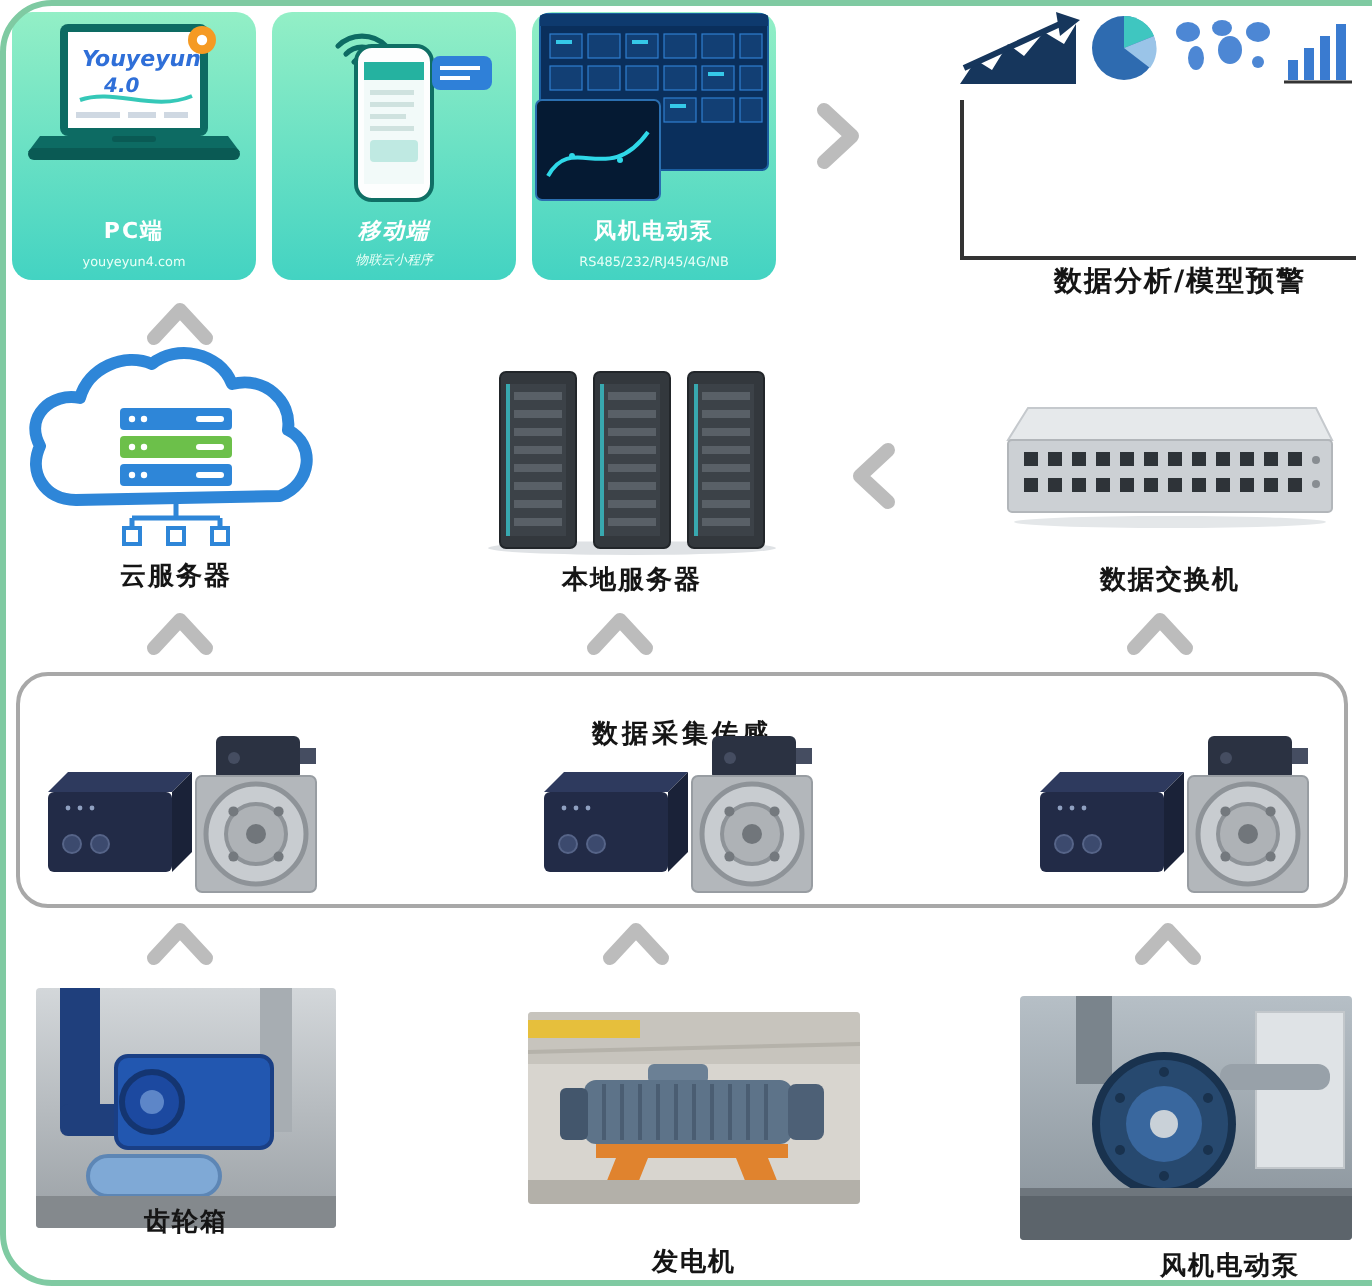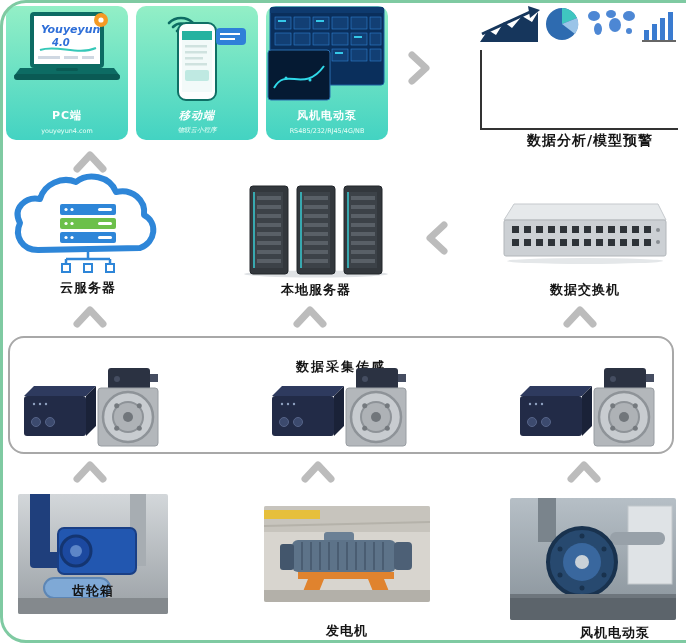--- a/index.html
+++ b/index.html
@@ -466,21 +466,21 @@
       <rect x="12" y="0" width="20" height="64" fill="#1f3f7c"></rect>
       <rect x="12" y="58" width="46" height="16" rx="4" fill="#1f3f7c"></rect>
       <rect x="112" y="0" width="16" height="72" fill="#a7adb2"></rect>
       <rect x="40" y="34" width="78" height="46" rx="6" fill="#2257b0" stroke="#1a3f85" stroke-width="2"></rect>
       <circle cx="58" cy="57" r="15" fill="#1c49a0" stroke="#143571" stroke-width="3"></circle>
       <circle cx="58" cy="57" r="6" fill="#5d86c8"></circle>
       <rect x="26" y="84" width="66" height="20" rx="10" fill="#7fa9d6" stroke="#5d86b5" stroke-width="2"></rect>
       <rect x="0" y="104" width="150" height="16" fill="#84898d"></rect>
     </svg>
   </div>
-  <div class="lbl" style="left:18px;top:582px;width:150px;">齿轮箱</div>
+  <div class="lbl" style="left:18px;top:602px;width:150px;">齿轮箱</div>
 
   <div class="photo" style="left:264px;top:506px;width:166px;height:96px;">
     <svg width="166" height="96" viewBox="0 0 166 96">
       <rect width="166" height="96" fill="#d8d5cf"></rect>
       <rect width="166" height="26" fill="#c7c4bd"></rect>
       <line x1="0" y1="20" x2="166" y2="16" stroke="#b5b2aa" stroke-width="2"></line>
       <rect x="0" y="4" width="56" height="9" fill="#e6bf3c"></rect>
       <rect x="60" y="26" width="30" height="10" rx="3" fill="#6b8095"></rect>
       <rect x="28" y="34" width="104" height="32" rx="6" fill="#5d7389"></rect>
       <g stroke="#4a5d72" stroke-width="2">

